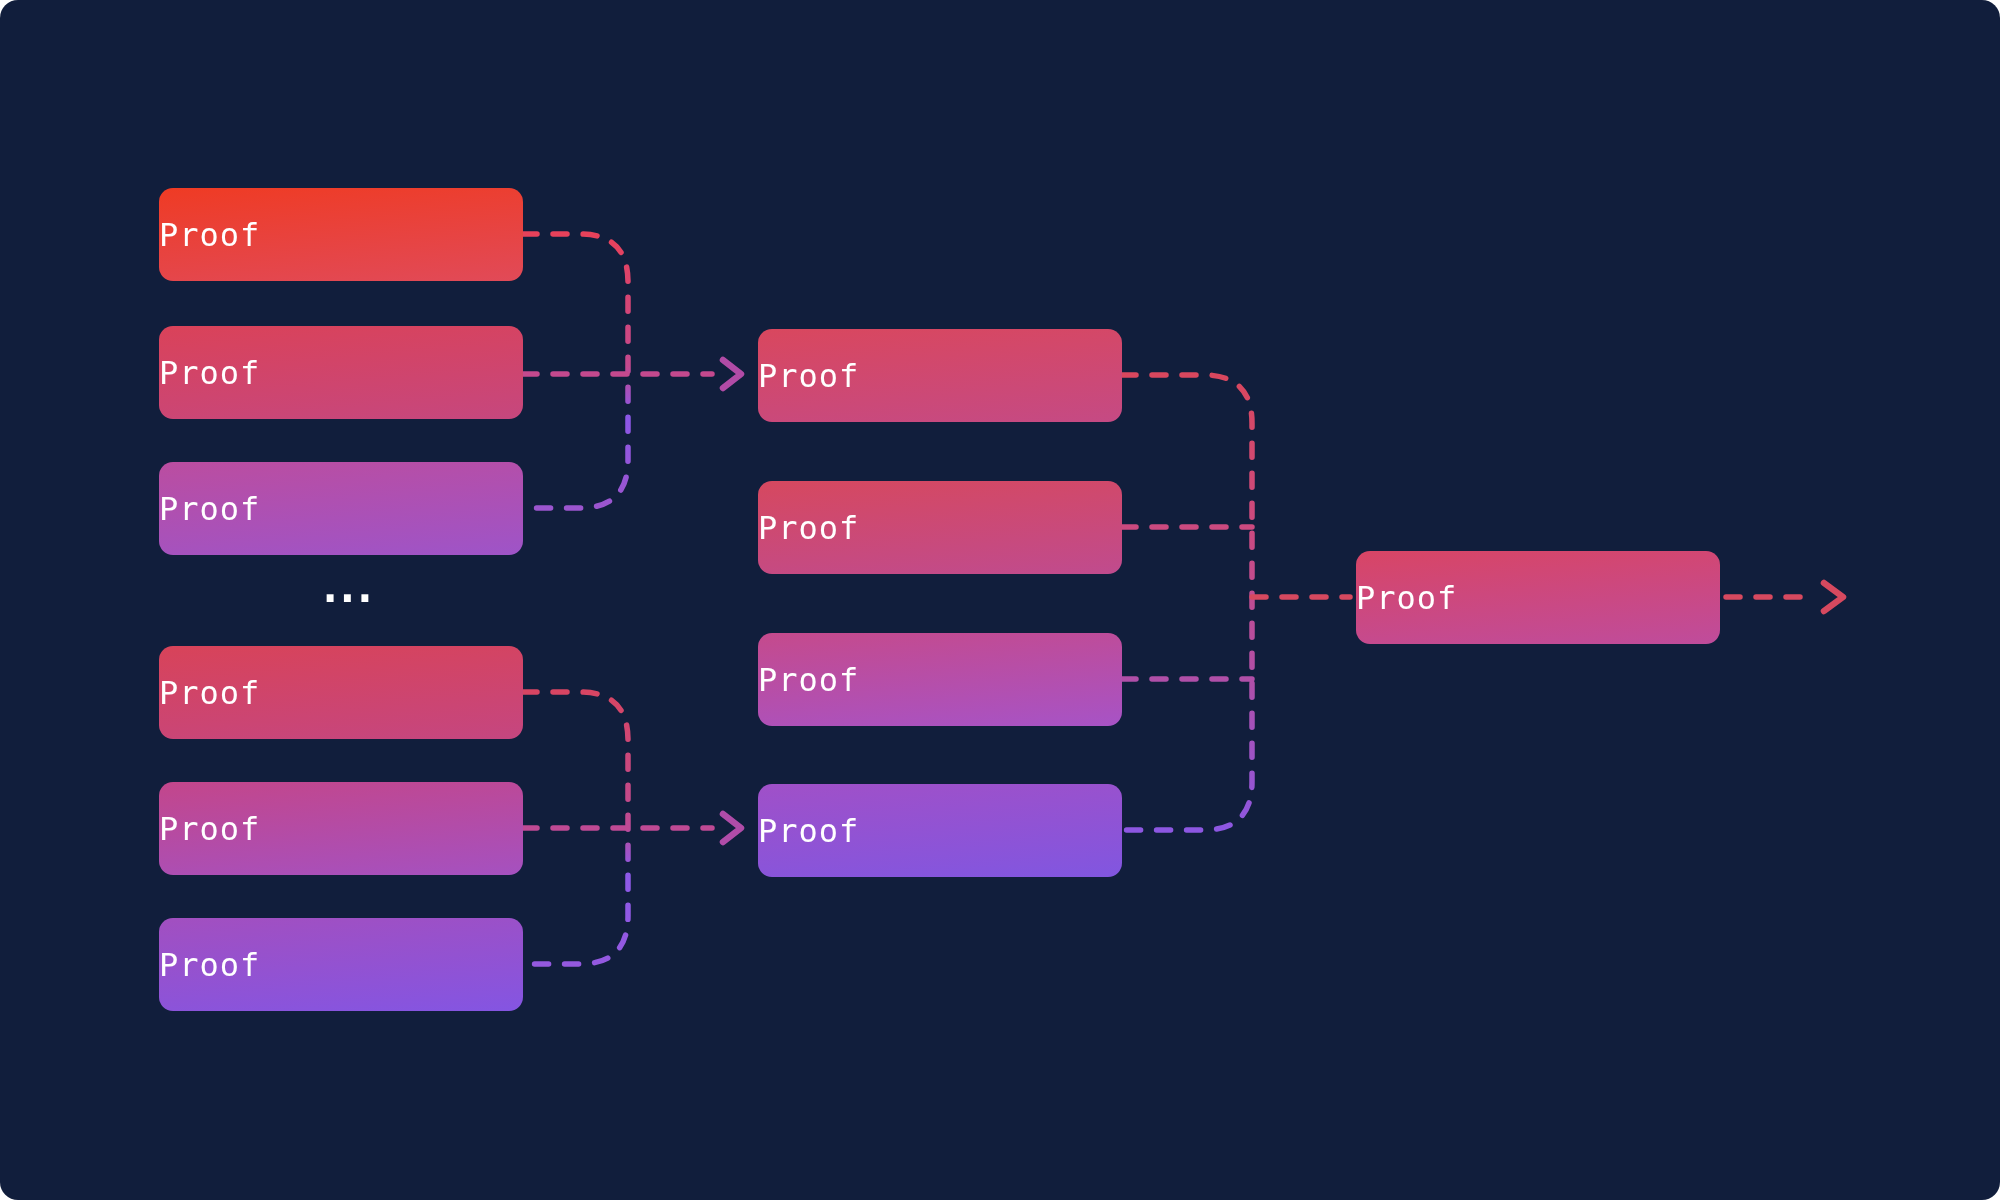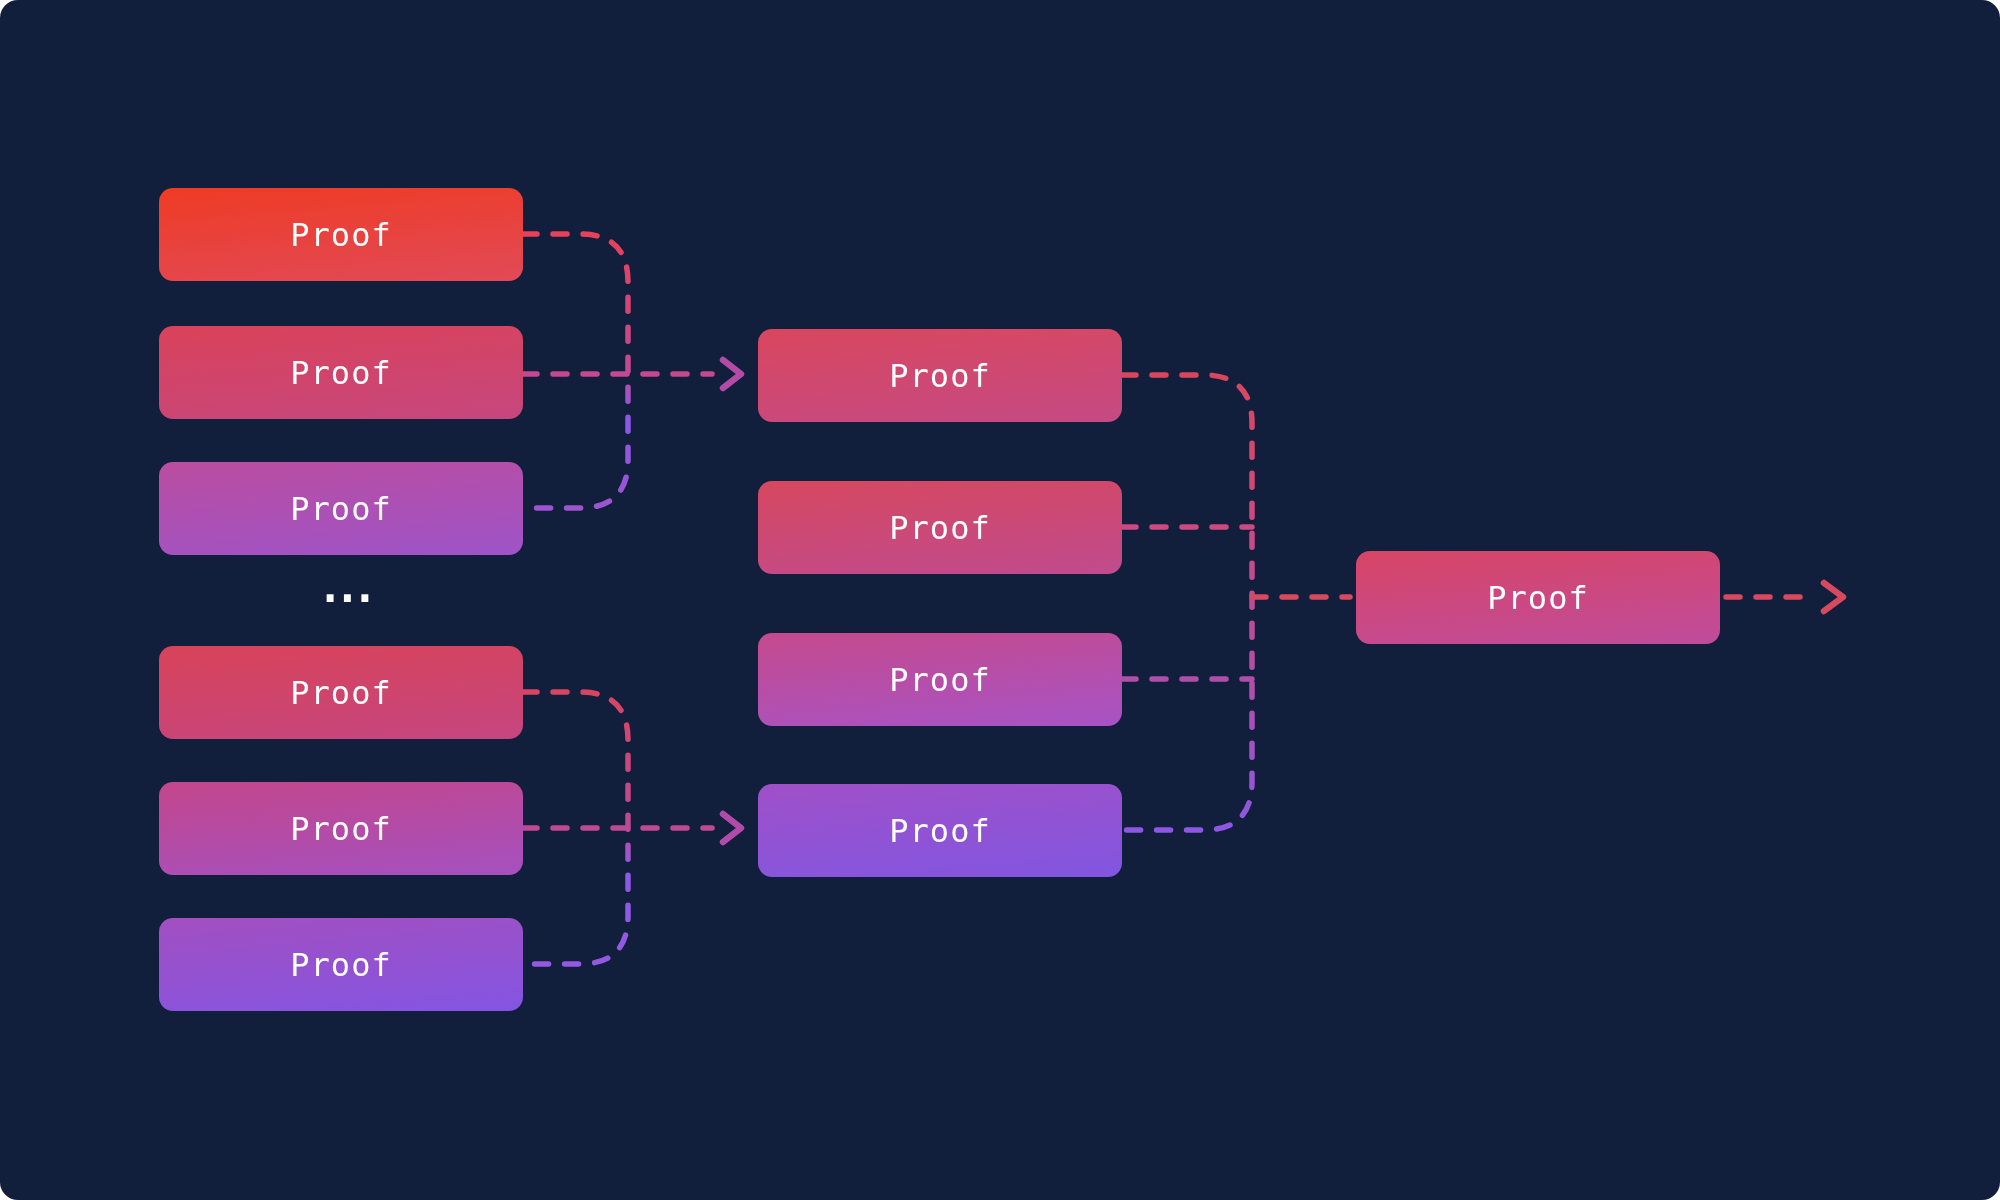--- a/index.html
+++ b/index.html
@@ -21,21 +21,20 @@
     width: 100%;
     height: 100%;
   }
   .node {
     position: absolute;
     width: 364px;
     height: 93px;
     border-radius: 14px;
     display: flex;
     align-items: center;
-    justify-content: center;
   }
   .node-label {
     color: #ffffff;
     font-size: 32px;
     font-weight: 500;
     letter-spacing: 1px;
     font-family: "DejaVu Sans Mono", "Liberation Mono", monospace;
   }
   
   .l1 { left: 159px; top: 188px; }

